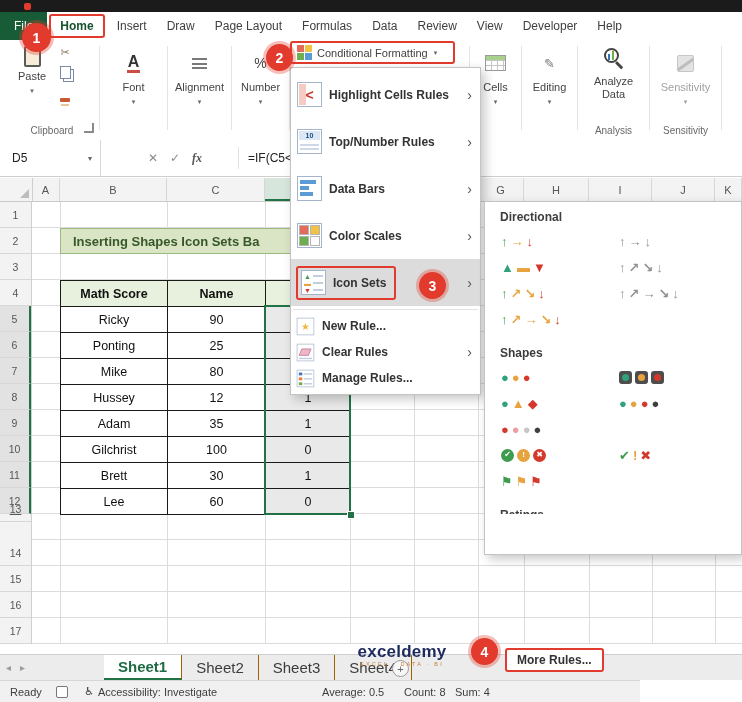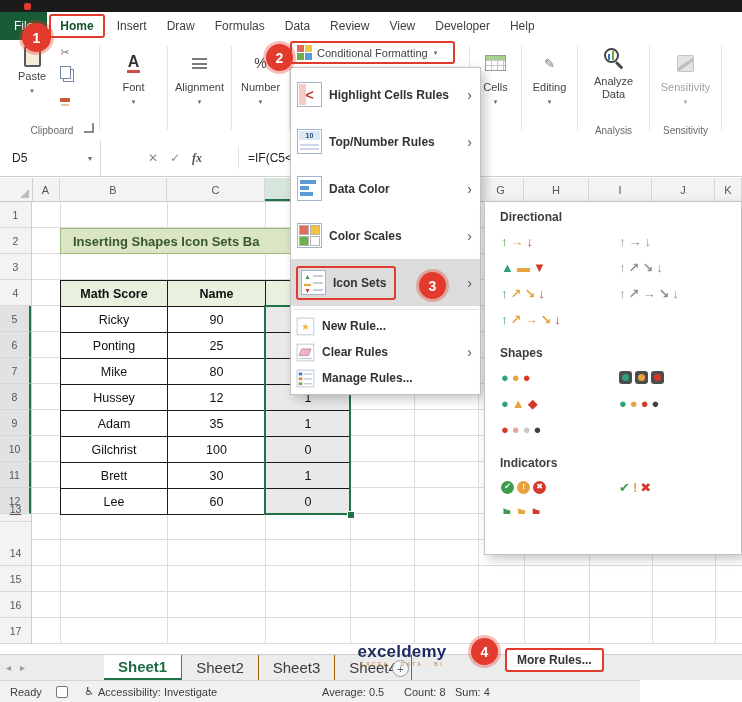--- a/index.html
+++ b/index.html
@@ -167,20 +167,21 @@
 
   <div class="titlebar">
     <div class="titledot"></div>
   </div>
 
   <div class="tabsrow" id="tabsrow">
       <div class="rtab rtab-file">File</div>
       <div class="rtab rtab-boxed">Home</div>
       <div class="rtab">Insert</div>
       <div class="rtab">Draw</div>
+      <div class="rtab">Page Layout</div>
       <div class="rtab">Formulas</div>
       <div class="rtab">Data</div>
       <div class="rtab">Review</div>
       <div class="rtab">View</div>
       <div class="rtab">Developer</div>
       <div class="rtab">Help</div>
     </div>
 
   <div class="ribbon">
     <div class="gsep" style="left:99px"></div>
@@ -432,21 +433,21 @@
         <span class="msub">›</span>
       </div>
       <div class="mi mi-lg">
         <span class="mwrap">
           <span class="mic mic-databars">
             <div class="micbox"></div>
             <div class="b" style="top: 5px; width: 16px;"></div>
             <div class="b" style="top: 11px; width: 9px;"></div>
             <div class="b" style="top: 17px; width: 13px;"></div>
           </span>
-          <span class="mlab">Data Color</span>
+          <span class="mlab">Data Bars</span>
         </span>
         <span class="msub">›</span>
       </div>
       <div class="mi mi-lg">
         <span class="mwrap">
           <span class="mic mic-colorscales">
             <div class="micbox"></div>
             <i style="left: 3px; top: 3px; background: rgb(226, 107, 90);"></i>
             <i style="left: 14px; top: 3px; background: rgb(242, 194, 67);"></i>
             <i style="left: 3px; top: 14px; background: rgb(111, 174, 78);"></i>
@@ -607,21 +608,20 @@
         </div>
         <div class="grow">
           <div class="gcell left">
             <span class="gl" style="color: rgb(213, 57, 44);">●</span>
             <span class="gl" style="color: rgb(234, 160, 160);">●</span>
             <span class="gl" style="color: rgb(198, 198, 198);">●</span>
             <span class="gl" style="color: rgb(63, 63, 63);">●</span>
           </div>
           <div class="gcell right"></div>
         </div>
-        <div class="gsec-h">Indicators</div>
         <div class="grow">
           <div class="gcell left">
             <span class="gcirc" style="background: rgb(62, 156, 78);">✔</span>
             <span class="gcirc" style="background: rgb(231, 163, 62);">!</span>
             <span class="gcirc" style="background: rgb(213, 57, 44);">✖</span>
           </div>
           <div class="gcell right">
             <span class="gl" style="color: rgb(62, 156, 78);">✔</span>
             <span class="gl" style="color: rgb(231, 163, 62);">!</span>
             <span class="gl" style="color: rgb(213, 57, 44);">✖</span>

